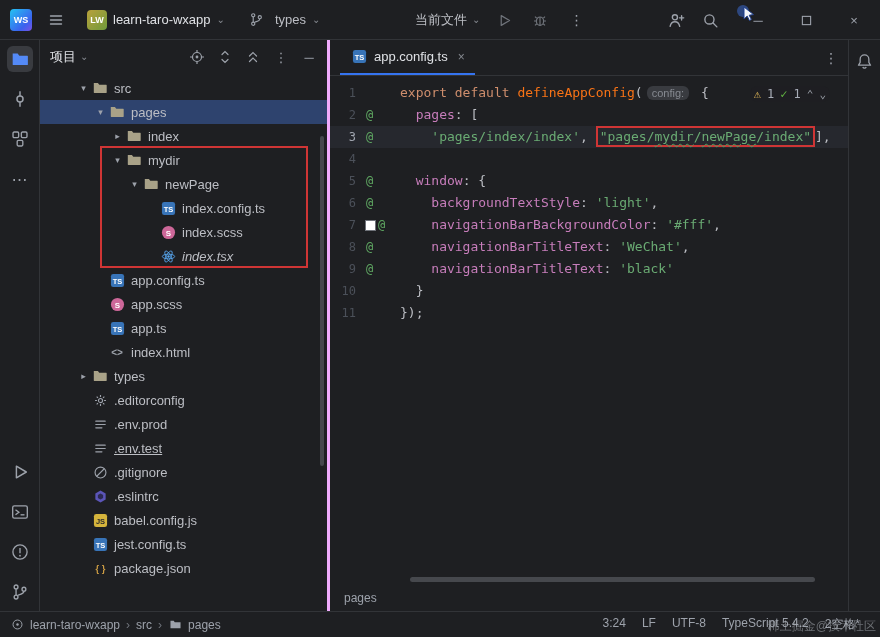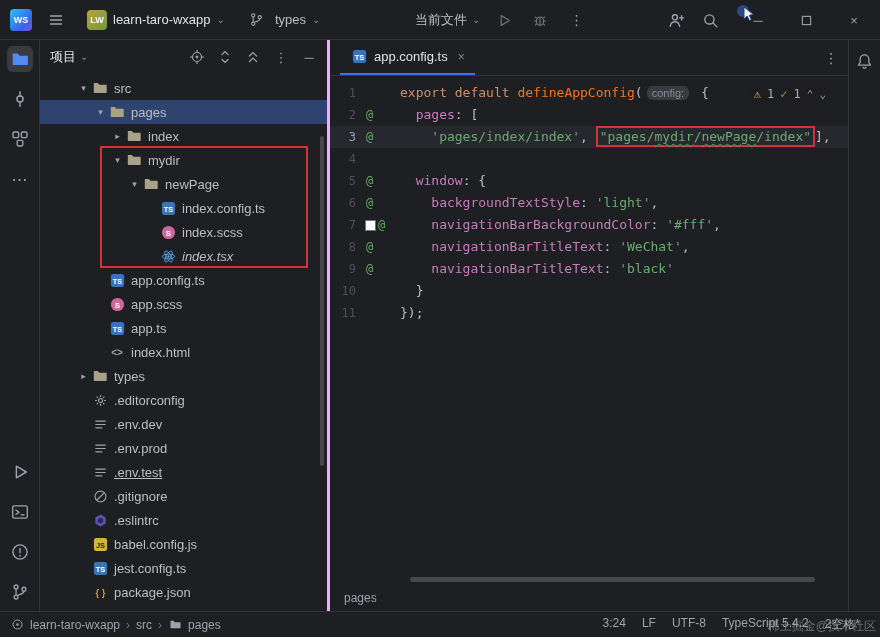--- a/index.html
+++ b/index.html
@@ -417,31 +417,20 @@
         </div>
         <div class="tree-row" style="padding-left: 36px;">
           <span class="chev"></span>
           <span class="fi">
             <svg width="15" height="15" viewBox="0 0 16 16">
               <g stroke="#9da2ab" stroke-width="1.3" stroke-linecap="round">
                 <path d="M3 4.5h10M3 8h10M3 11.5h6.5"></path>
               </g>
             </svg>
           </span>
-          <span class="tlabel">.env.dev</span>
-        </div>
-        <div class="tree-row" style="padding-left: 36px;">
-          <span class="chev"></span>
-          <span class="fi">
-            <svg width="15" height="15" viewBox="0 0 16 16">
-              <g stroke="#9da2ab" stroke-width="1.3" stroke-linecap="round">
-                <path d="M3 4.5h10M3 8h10M3 11.5h6.5"></path>
-              </g>
-            </svg>
-          </span>
           <span class="tlabel">.env.prod</span>
         </div>
         <div class="tree-row" style="padding-left: 36px; text-decoration: underline;">
           <span class="chev"></span>
           <span class="fi">
             <svg width="15" height="15" viewBox="0 0 16 16">
               <g stroke="#9da2ab" stroke-width="1.3" stroke-linecap="round">
                 <path d="M3 4.5h10M3 8h10M3 11.5h6.5"></path>
               </g>
             </svg>

